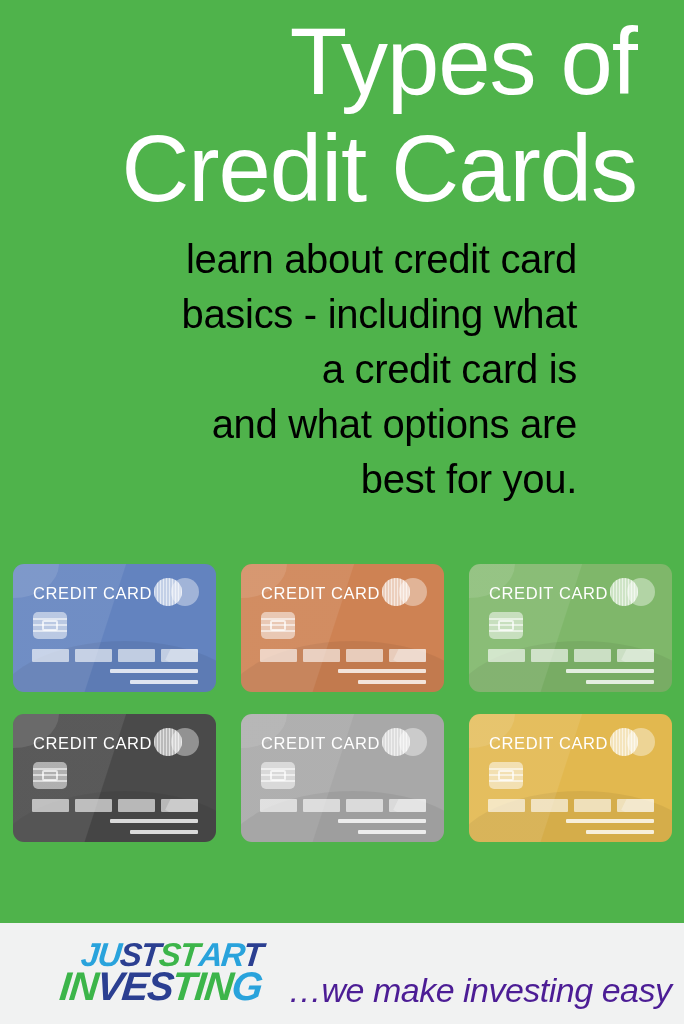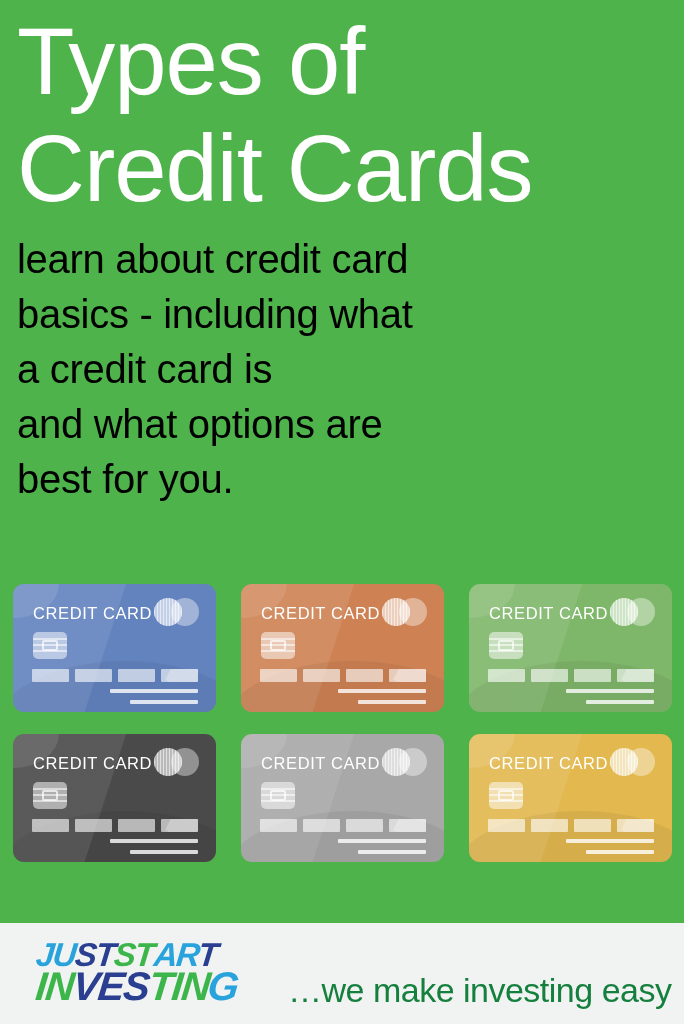--- a/index.html
+++ b/index.html
@@ -36,21 +36,21 @@
     font-weight:400;
     font-size:40px;
     line-height:55px;
     letter-spacing:-0.3px;
     white-space:pre-line;
   }
 
   
   .card-grid {
     position:absolute;
-    left:13px; top:584px;
+    left:13px; top:564px;
     width:660px;
     display:grid;
     grid-template-columns:repeat(3, 203px);
     grid-template-rows:repeat(2, 128px);
     column-gap:25px;
     row-gap:22px;
   }
 
   .credit-card {
     position:relative;
@@ -197,21 +197,21 @@
     color:#4a9cc4;
     font-size:34px;
     font-weight:400;
     letter-spacing:-0.5px;
     white-space:nowrap;
   }
 </style>
 </head>
 <body>
 
-<div class="poster" style="background: rgb(79, 179, 75);">
+<div class="poster" style="background: rgb(79, 179, 75); text-align: right;">
 
   <h1 class="headline" style="color: rgb(255, 255, 255);">Types of
 Credit Cards</h1>
   <p class="subhead" style="color: #000000;">learn about credit card
 basics - including what
 a credit card is
 and what options are
 best for you.</p>
 
   <div class="card-grid">
@@ -372,16 +372,16 @@
       <i class="cc-line l2"></i>
     </div>
 
   </div>
 
   <div class="footer" style="background: rgb(241, 242, 242);">
     <div class="logo-wrap">
       <div class="logo-line top"><span style="color: rgb(41, 163, 220);">JU</span><span style="color: rgb(43, 63, 145);">ST</span><span style="color: rgb(60, 181, 74);"> ST</span><span style="color: rgb(41, 163, 220);">AR</span><span style="color: rgb(43, 63, 145);">T</span></div>
       <div class="logo-line bottom"><span style="color: rgb(60, 181, 74);">IN</span><span style="color: rgb(43, 63, 145);">VES</span><span style="color: rgb(60, 181, 74);">TIN</span><span style="color: rgb(41, 163, 220);">G</span></div>
     </div>
-    <div class="tagline" style="color: #15803d;">…we make investing easy</div>
+    <div class="tagline" style="color: #4c1d95; font-style: italic;">…we make investing easy</div>
   </div>
 
 </div>
 
 </body></html>

